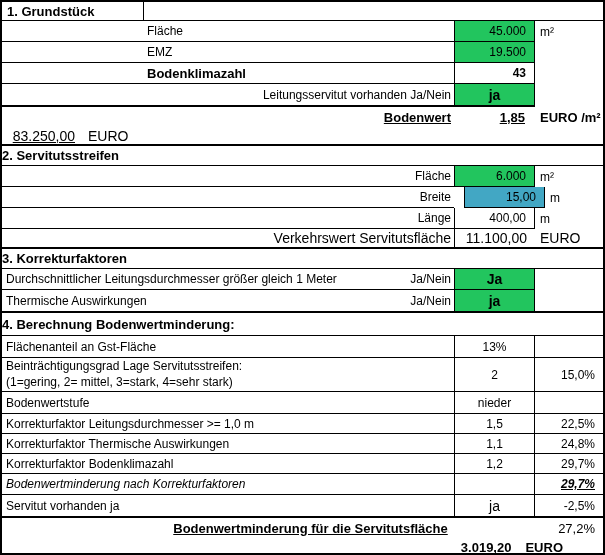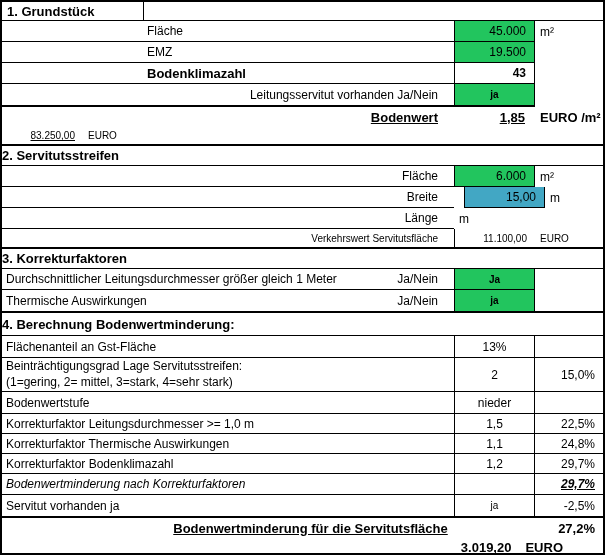--- a/index.html
+++ b/index.html
@@ -14,38 +14,38 @@
   .c1{width:452px;border-bottom:1px solid #000;padding-left:4px;}
   .c2{width:81px;border-left:1px solid #000;border-right:1px solid #000;border-bottom:1px solid #000;justify-content:center;}
   .c3{flex:1;padding-left:5px;}
   .bb3 .c3{border-bottom:1px solid #000;padding-left:0;}
   .nb .c1,.nb .c2,.nb .c3{border-bottom:none;}
   .plain .c1,.plain .c2{border:none;text-decoration:underline;}
   .vleft{border:none;border-left:1px solid #000;}
   .h17{height:17px}.h18{height:18px}.h19{height:19px}.h20{height:20px}.h21{height:21px}
   .h22{height:22px}.h34{height:34px}
   .b{font-weight:bold}.i{font-style:italic}.u{text-decoration:underline}
-  .small{font-size:10px}
+  .small{font-size:14px}
   .right{justify-content:flex-end}
   .pl145{padding-left:145px}
-  .pr4{padding-right:16px}
+  .pr4{padding-right:3px}
   .pr8{padding-right:8px}
   .pr10{padding-right:10px}
   .fill{background:#22c55e;}
   .sel{background:#42A7C4;margin-left:10px;}
   .sep{height:2px;background:#000;}
   .sep533{width:533px;}
   .hdr{border-bottom:1px solid #000;}
   .hc1{width:142px;border-right:1px solid #000;padding-left:5px;font-weight:bold;font-size:13px;}
   .sectitle{font-weight:bold;font-size:13px;}
   .between{justify-content:space-between;}
   .twoline{line-height:1.3;white-space:normal;}
   .twoline span{display:block;}
   .totrow1{position:relative;display:flex;align-items:center;justify-content:center;margin-left:16px;}
-  .totrow1 .pct{position:absolute;right:8px;font-weight:bold;font-size:13px;}
+  .totrow1 .pct{position:absolute;right:8px;font-weight:normal;font-size:13px;}
   .totrow2{display:flex;align-items:center;justify-content:flex-end;padding-right:40px;gap:14px;font-weight:bold;font-size:13px;}
 </style>
 </head>
 <body>
 
 <div class="sheet">
 
   <div class="row h18 hdr">
     <div class="c hc1">1. Grundstück</div>
     <div class="c c3"></div>
@@ -101,20 +101,21 @@
   </div>
 
   <div class="row h21">
     <div class="c c1 right pr4">Breite</div>
     <div class="c c2 sel right pr8">15,00</div>
     <div class="c c3">m</div>
   </div>
 
   <div class="row h21">
     <div class="c c1 right pr4">Länge</div>
+    <div class="c c2 right pr8">400,00</div>
     <div class="c c3">m</div>
   </div>
 
   <div class="row h18 nb small">
     <div class="c c1 right pr4" style="border-bottom:none">Verkehrswert Servitutsfläche</div>
     <div class="c c2 vleft right pr8">11.100,00</div>
     <div class="c c3">EURO</div>
   </div>
 
   <div class="sep"></div>

